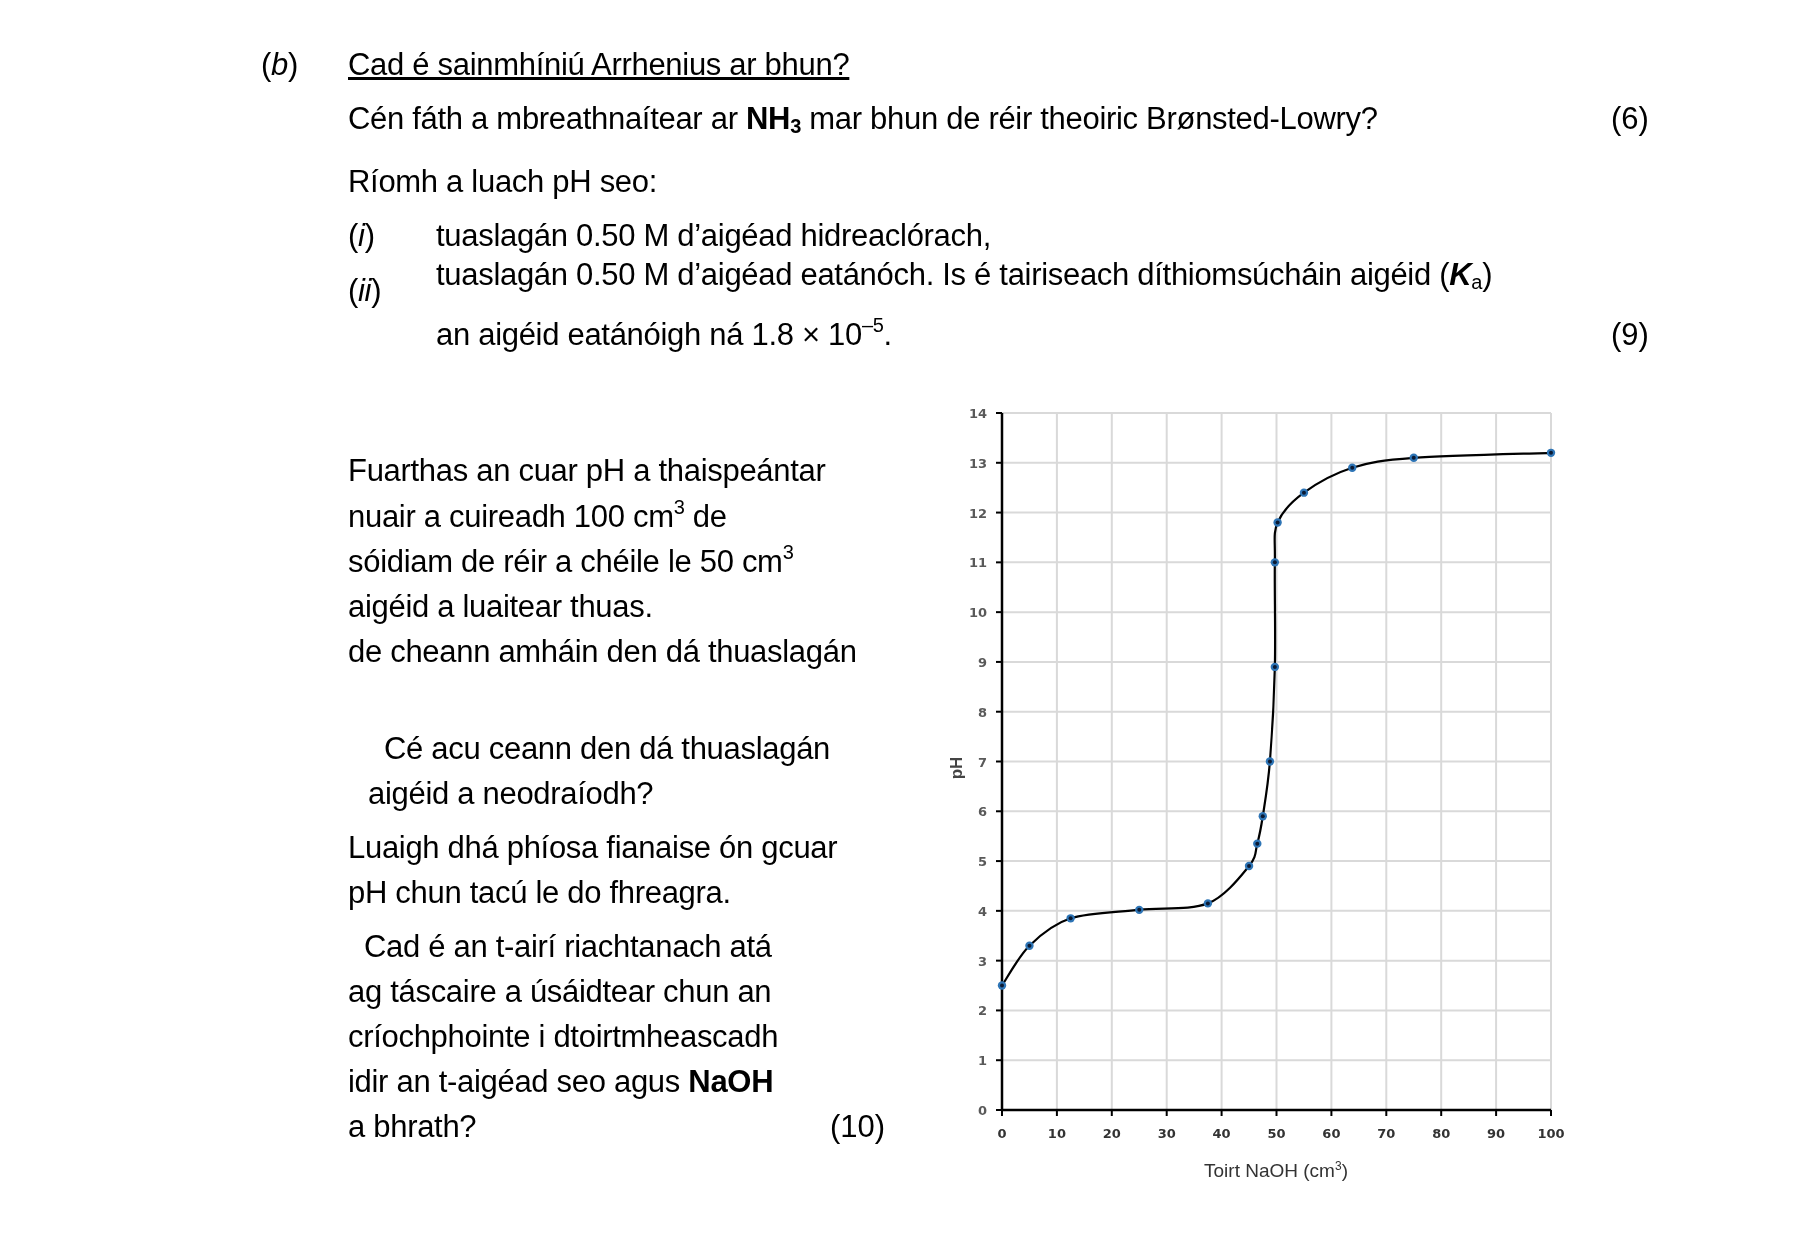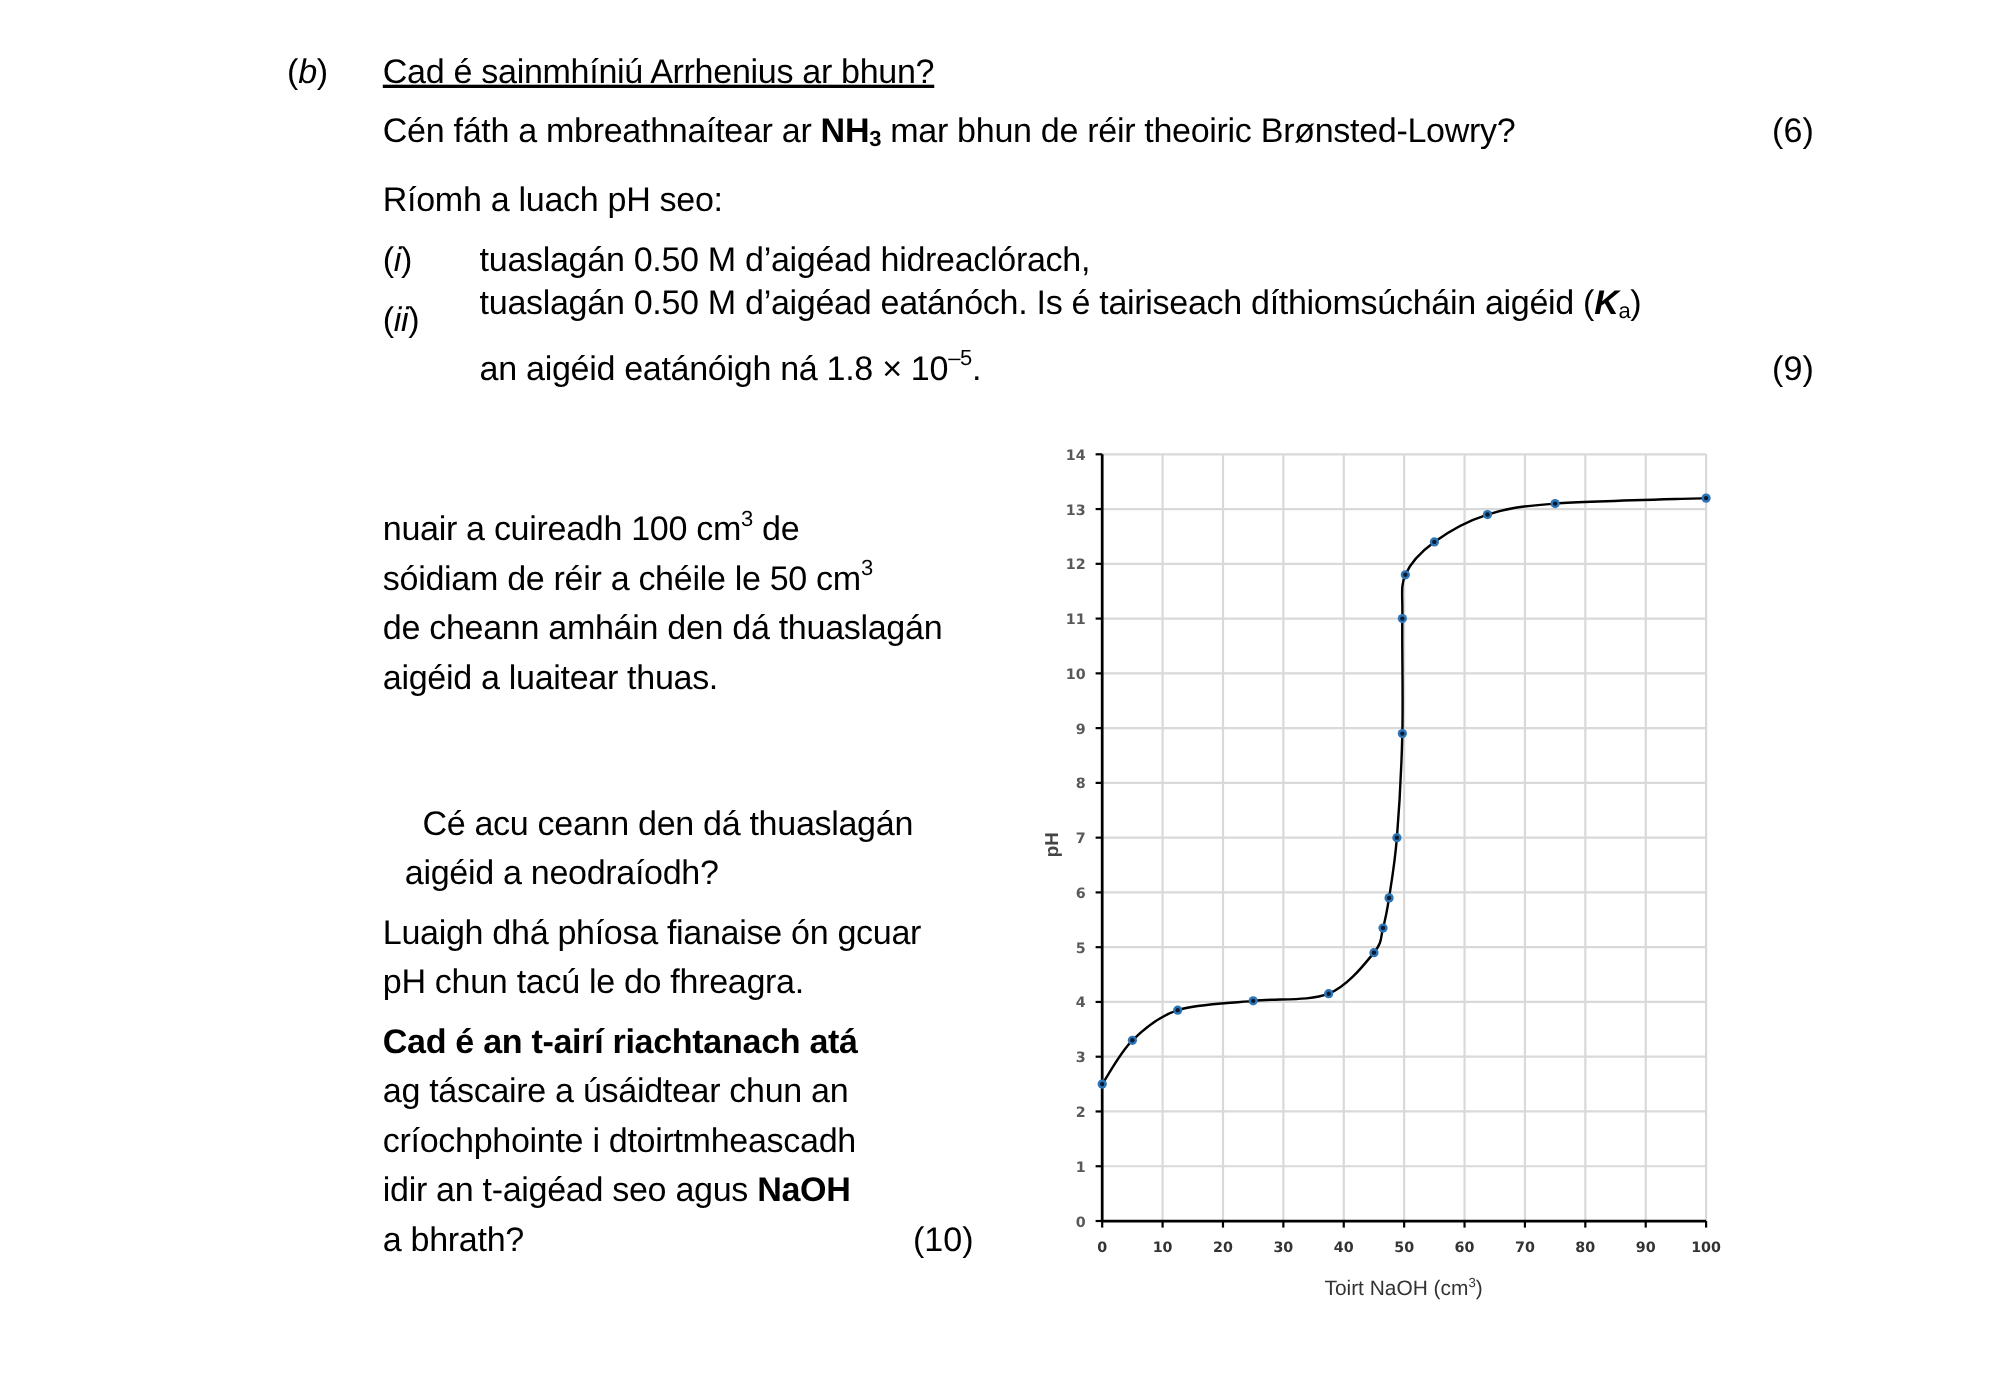--- a/index.html
+++ b/index.html
@@ -35,33 +35,34 @@
 <div class="t" style="left:348px;top:273px;">(<span class="i">ii</span>)</div>
 <div class="t" style="left:436px;top:257px;">
   <span>tuaslagán 0.50 M d’aigéad eatánóch.  Is é tairiseach díthiomsúcháin aigéid (</span><span class="b i">K</span><sub>a</sub><span>)</span>
 </div>
 <div class="t" style="left:436px;top:317px;">
   <span>an aigéid eatánóigh ná 1.8 × 10</span><sup>–5</sup><span>.</span>
 </div>
 <div class="marks" style="left:1611px;top:317px;">(9)</div>
 
 <div style="position:absolute;left:348px;top:453px;">
+  <div class="t" style="position:relative;"><span>Fuarthas an cuar pH a thaispeántar</span></div>
   <div class="t" style="position:relative;margin-top:10px;"><span>nuair a cuireadh 100 cm</span><sup>3</sup><span> de</span></div>
   <div class="t" style="position:relative;margin-top:9px;"><span>sóidiam de réir a chéile le 50 cm</span><sup>3</sup></div>
+  <div class="t" style="position:relative;margin-top:9px;"><span>aigéid a luaitear thuas.</span></div>
   <div class="t" style="position:relative;margin-top:9px;"><span>de cheann amháin den dá thuaslagán</span></div>
-  <div class="t" style="position:relative;margin-top:9px;"><span>aigéid a luaitear thuas.</span></div>
 </div>
 
 <div class="t" style="left:348px;top:731px;margin-left:36px;">Cé acu ceann den dá thuaslagán</div>
 <div class="t" style="left:368px;top:776px;">aigéid a neodraíodh?</div>
 
 <div class="t" style="left:348px;top:830px;">Luaigh dhá phíosa fianaise ón gcuar</div>
 <div class="t" style="left:348px;top:875px;">pH chun tacú le do fhreagra.</div>
 
-<div class="t" style="left:348px;top:929px;font-weight:bold;">Cad é an t-airí riachtanach atá</div>
+<div class="t" style="left:364px;top:929px;">Cad é an t-airí riachtanach atá</div>
 <div class="t" style="left:348px;top:974px;">ag táscaire a úsáidtear chun an</div>
 <div class="t" style="left:348px;top:1019px;">críochphointe i dtoirtmheascadh</div>
 <div class="t" style="left:348px;top:1064px;"><span>idir an t-aigéad seo agus </span><span class="b">NaOH</span></div>
 <div class="t" style="left:348px;top:1109px;">a bhrath?</div>
 <div class="marks" style="left:830px;top:1109px;">(10)</div>
 
 <svg id="chart" width="1818" height="1248">
   <g id="grid">
       <line x1="1056.9" y1="413" x2="1056.9" y2="1110" stroke="#d9d9d9" stroke-width="2"></line>
       <line x1="1111.8" y1="413" x2="1111.8" y2="1110" stroke="#d9d9d9" stroke-width="2"></line>

